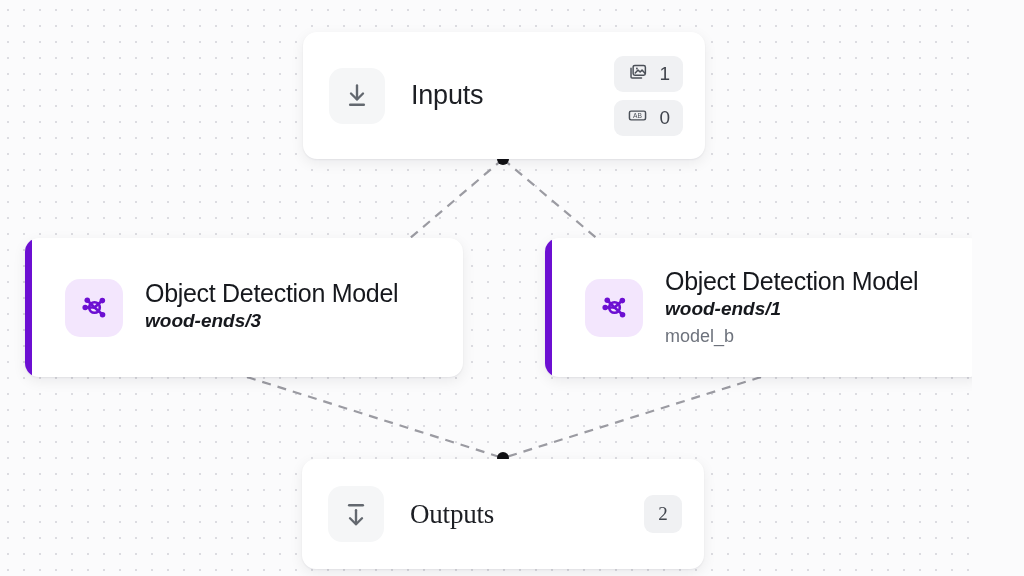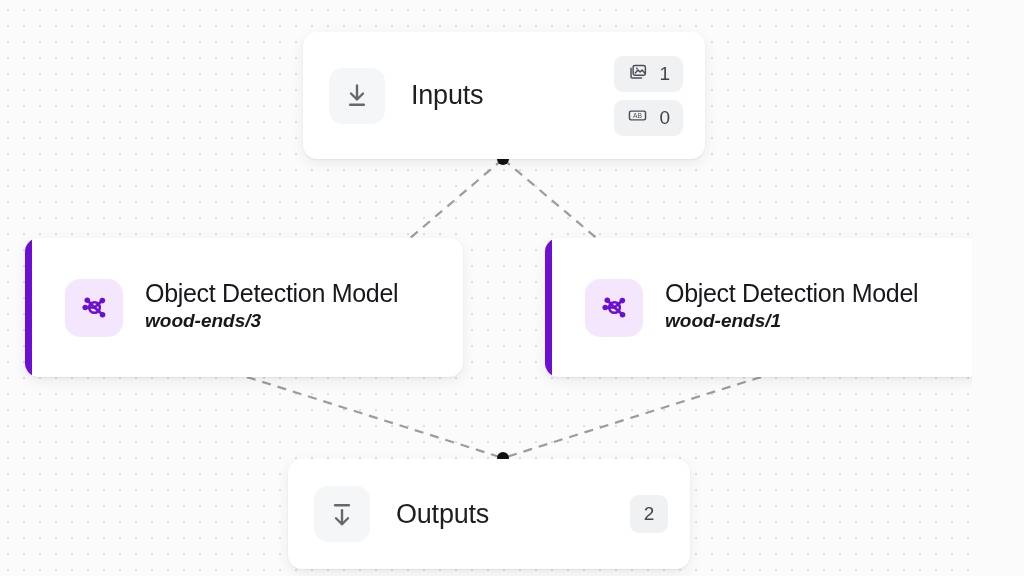--- a/index.html
+++ b/index.html
@@ -234,24 +234,25 @@
         <circle cx="16" cy="16" r="5.1"></circle>
         <circle cx="9" cy="9" r="2.7" fill="#6c0fd2" stroke="none"></circle>
         <circle cx="23.6" cy="9.3" r="2.7" fill="#6c0fd2" stroke="none"></circle>
         <circle cx="23.8" cy="23" r="2.7" fill="#6c0fd2" stroke="none"></circle>
         <circle cx="7" cy="16" r="2.7" fill="#6c0fd2" stroke="none"></circle>
       </svg>
     </div>
     <div class="model-text">
       <div class="model-title">Object Detection Model</div>
       <div class="model-version">wood-ends/1</div>
-    </div>
-  </div>
-
-  <div class="node io-node" style="left:288px; top:459px; width:402px; height:110px;">
+      <div class="model-alias">model_b</div>
+    </div>
+  </div>
+
+  <div class="node io-node" style="left:302px; top:459px; width:402px; height:110px;font-family:Liberation Serif, serif;">
     <div class="io-icon-box">
       <svg width="30" height="30" viewBox="0 0 24 24" fill="none" stroke="#63686f" stroke-width="1.9" stroke-linecap="round" stroke-linejoin="round">
         <path d="M6.5 5 L17.5 5"></path>
         <path d="M12 9 L12 20"></path>
         <path d="M7.2 15.4 L12 20.2 L16.8 15.4"></path>
       </svg>
     </div>
     <div class="io-title">Outputs</div>
     <div class="io-badges">
       <div class="badge badge-solo">

